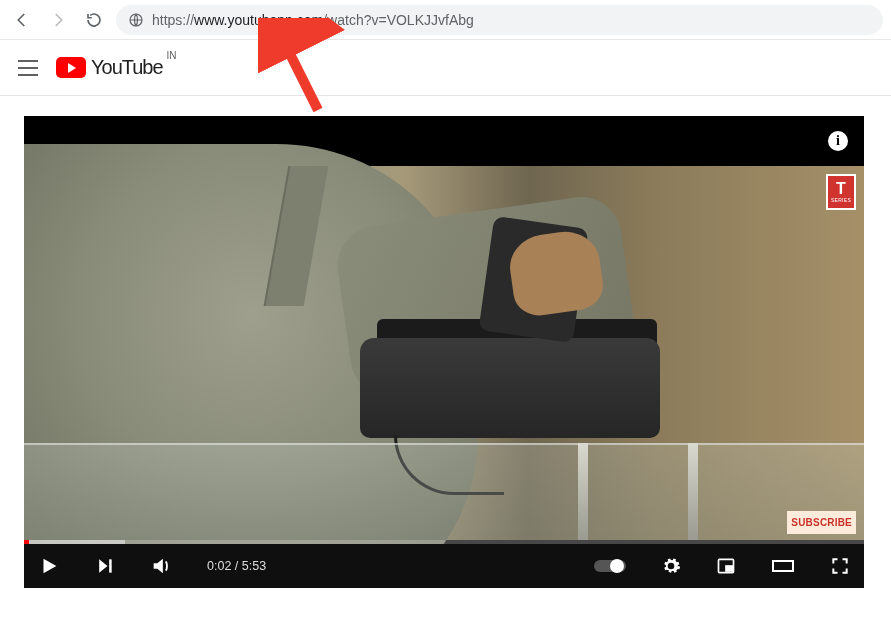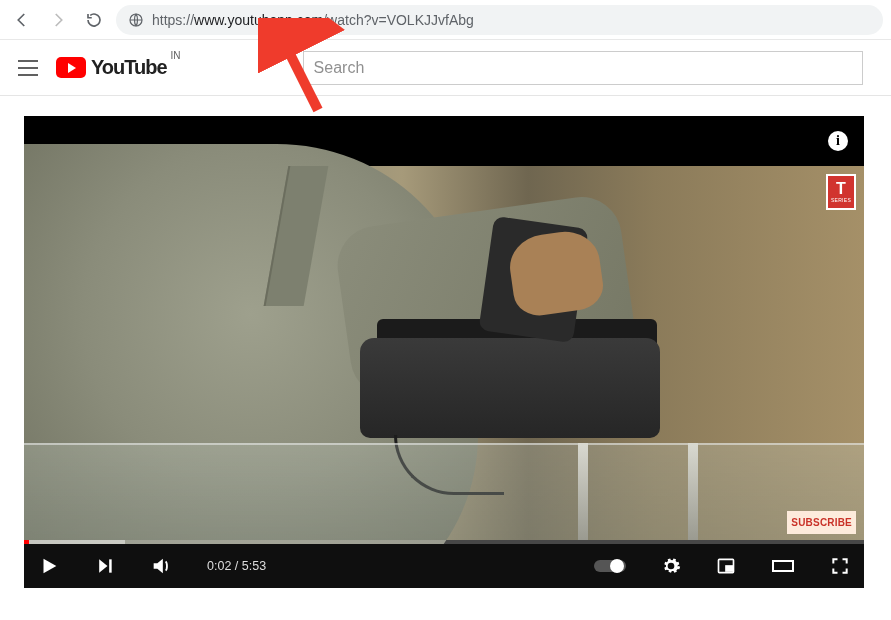--- a/index.html
+++ b/index.html
@@ -13,21 +13,21 @@
   .addr-bar .url { white-space: nowrap; overflow: hidden; }
   .addr-bar .host { color: #202124; }
 
   
   .yt-header { height: 56px; background: #fff; display: flex; align-items: center; padding: 0 16px; gap: 16px; border-bottom: 1px solid #e5e5e5; }
   .hamburger { width: 24px; height: 24px; display: flex; flex-direction: column; justify-content: center; gap: 5px; cursor: pointer; padding: 0 2px; }
   .hamburger span { height: 2px; background: #606060; width: 100%; }
   .yt-logo { display: flex; align-items: center; gap: 2px; position: relative; cursor: pointer; }
   .yt-logo .play-box { width: 30px; height: 21px; background: #ff0000; border-radius: 5px; display: flex; align-items: center; justify-content: center; }
   .yt-logo .play-tri { width: 0; height: 0; border-left: 8px solid #fff; border-top: 5px solid transparent; border-bottom: 5px solid transparent; margin-left: 2px; }
-  .yt-logo .word { font-weight: 700; font-size: 20px; letter-spacing: -1px; color: #212121; margin-left: 3px; }
+  .yt-logo .word { font-weight: 400; font-size: 20px; letter-spacing: -1px; color: #212121; margin-left: 3px; }
   .yt-logo .cc { position: absolute; top: -6px; right: -14px; font-size: 10px; color: #606060; margin-left: 12px; }
   .yt-search { flex: 1; max-width: 560px; height: 34px; border: 1px solid #ccc; display: flex; align-items: center; padding: 0 10px; margin-left: 120px; }
   .yt-search input { border: none; outline: none; width: 100%; font-size: 16px; color: #111; background: transparent; }
   .yt-search input::placeholder { color: #909090; }
 
   
   .content { padding: 20px 24px 0 24px; }
   .player { width: 840px; height: 472px; background: #000; position: relative; overflow: hidden; }
   .topbar { position: absolute; top: 0; left: 0; right: 0; height: 50px; background: #000; display: flex; align-items: center; justify-content: flex-end; padding: 0 16px; }
   .info-badge { width: 20px; height: 20px; border-radius: 50%; background: #fff; color: #000; font-weight: bold; display: flex; align-items: center; justify-content: center; font-size: 14px; font-family: Georgia, serif; }
@@ -102,23 +102,20 @@
       <span></span>
       <span></span>
   </div>
   <div class="yt-logo">
     <div class="play-box">
         <div class="play-tri"></div>
       </div>
     <span class="word">YouTube</span>
     <span class="cc">IN</span>
   </div>
-  <div class="yt-search">
-    <input type="text" placeholder="Search" style="">
-  </div>
 </div>
 
 <div class="content">
   <div class="player">
     <div class="topbar">
       <div class="info-badge">i</div>
     </div>
 
     <div class="frame">
       <div class="scene-bg">

